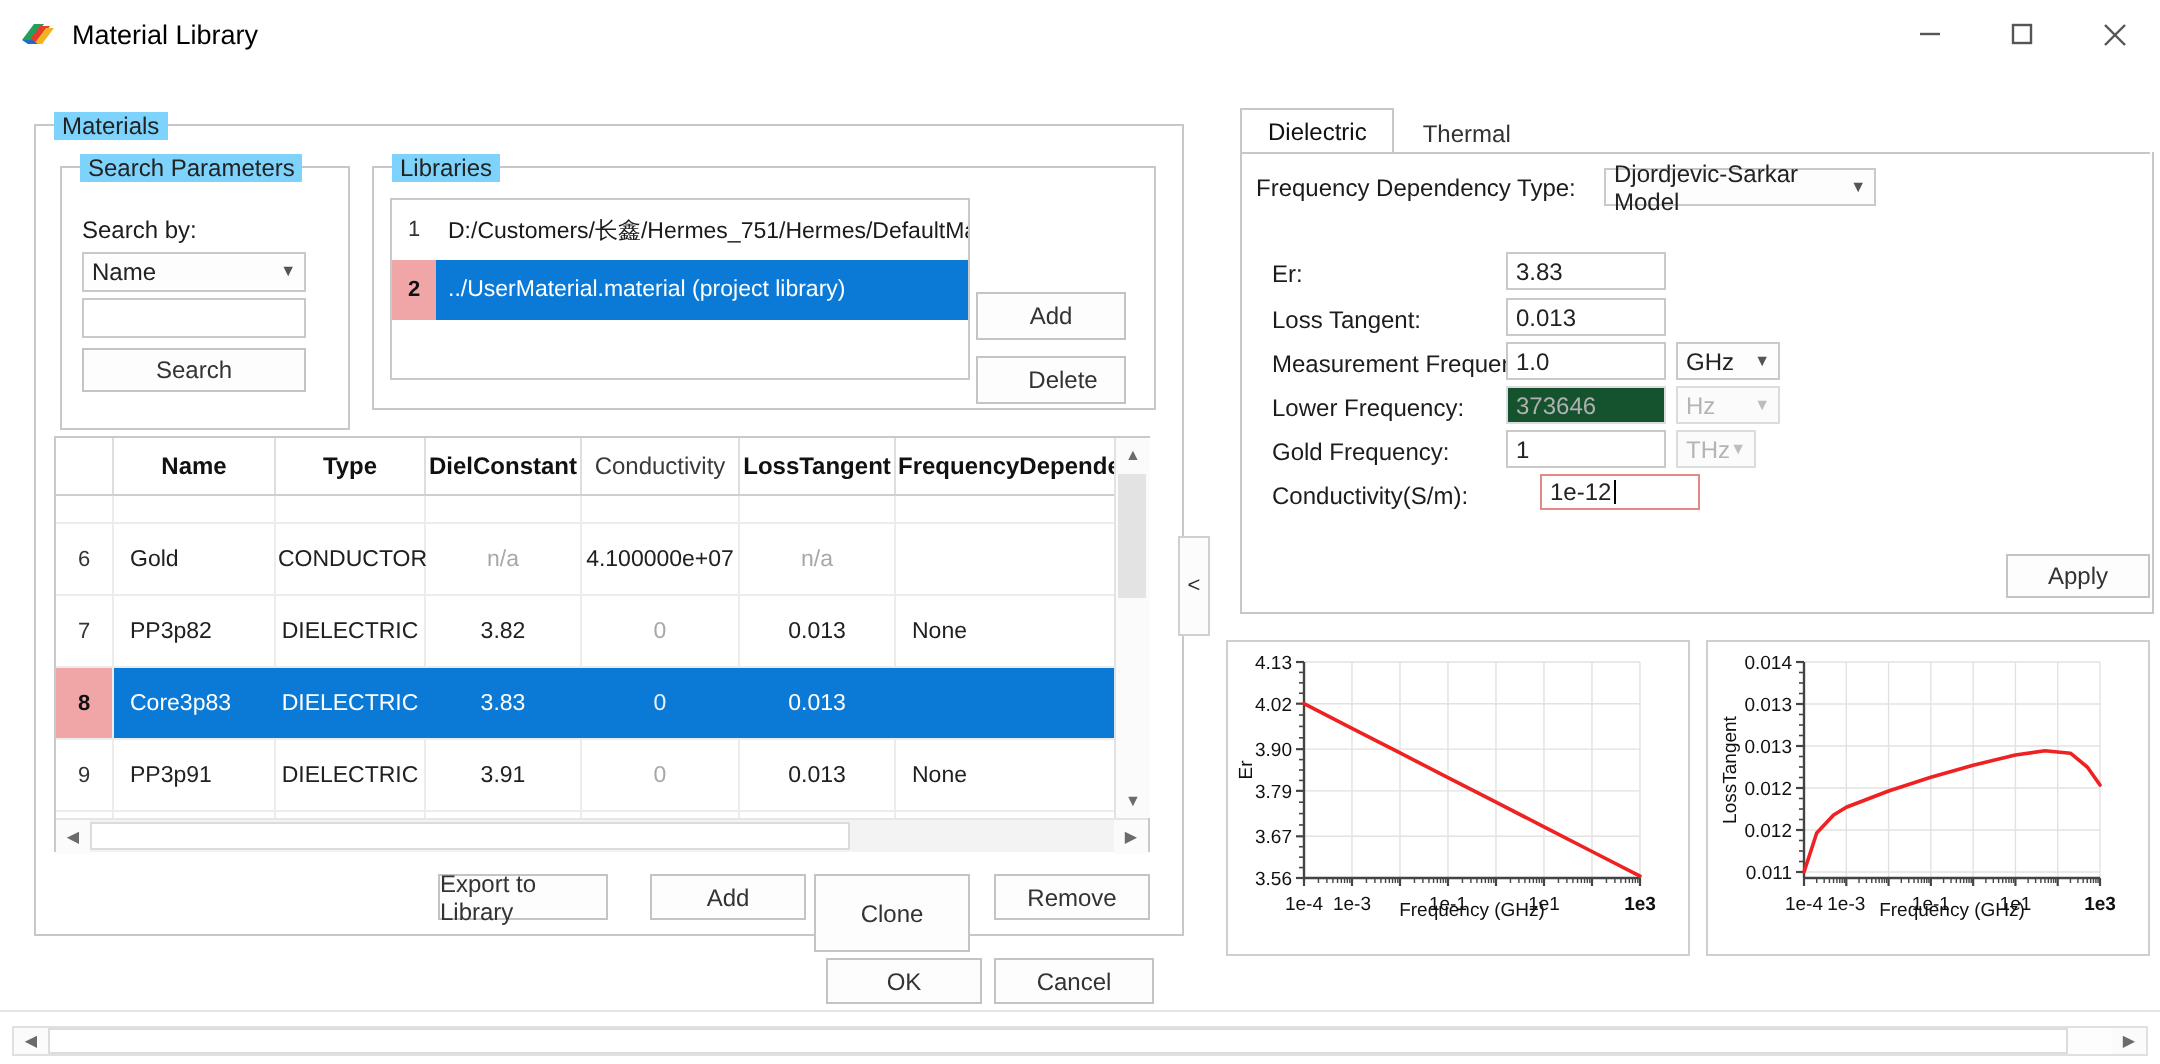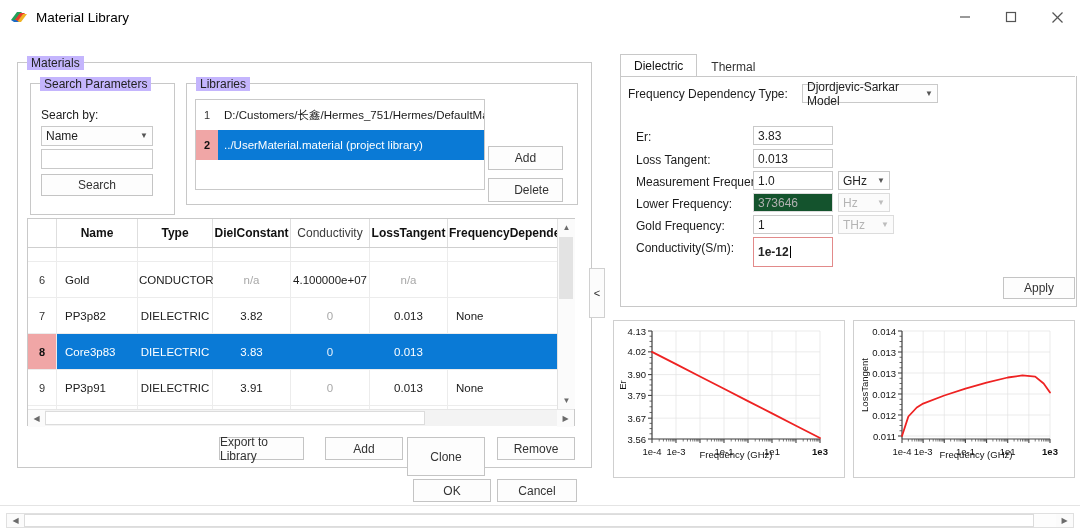--- a/index.html
+++ b/index.html
@@ -14,21 +14,21 @@
   }
   
   .titlebar{height:34px;display:flex;align-items:center;padding:0 0 0 10px;}
   .title-icon{width:18px;height:16px;position:relative;margin-right:8px;}
   .title-text{font-size:13.5px;color:#000;}
   .winbtns{margin-left:auto;display:flex;height:34px;}
   .winbtn{width:46px;height:34px;display:flex;align-items:center;justify-content:center;color:#444;font-size:13px;}
   .winbtn svg{display:block;}
   
   .groupbox{position:absolute;border:1px solid #c8c8c8;}
-  .grouplabel{position:absolute;top:-7px;left:9px;background:#c4b5fd;padding:0 4px;font-size:12px;color:#222;}
+  .grouplabel{position:absolute;top:-7px;left:9px;background:#7dd3fc;padding:0 4px;font-size:12px;color:#222;}
   
   .btn{
     background:#fdfdfd;border:1px solid #c4c4c4;color:#333;
     font-family:"Liberation Sans", sans-serif;font-size:12px;
     display:flex;align-items:center;justify-content:center;
     box-sizing:border-box;
   }
   .field{
     background:#fff;border:1px solid #c9c9c9;box-sizing:border-box;
     display:flex;align-items:center;padding:0 4px;font-size:12px;color:#222;
@@ -314,27 +314,27 @@
 </div>
 <div class="combo disabled" style="position:absolute;left:838px;top:193px;width:52px;height:19px;">
   <span>Hz</span>
   <span class="arrow">▼</span>
 </div>
 
 <div class="label" style="position:absolute;left:636px;top:219px;">Gold Frequency:</div>
 <div class="field" style="position:absolute;left:753px;top:215px;width:80px;height:19px;">
   <span>1</span>
 </div>
-<div class="combo disabled" style="position:absolute;left:838px;top:215px;width:56px;height:19px;">
+<div class="combo disabled" style="position:absolute;left:838px;top:215px;width:40px;height:19px;">
   <span>THz</span>
   <span class="arrow">▼</span>
 </div>
 
 <div class="label" style="position:absolute;left:636px;top:241px;">Conductivity(S/m):</div>
-<div class="field focused" style="position:absolute;left:753px;top:237px;width:80px;height:30px;font-weight:bold;">
+<div class="field focused" style="position:absolute;left:770px;top:237px;width:80px;height:18px;">
   <span>1e-12</span>
     <span class="caret"></span>
 </div>
 
 <div class="btn" style="position:absolute;left:1003px;top:277px;width:72px;height:22px;">
   <span>Apply</span>
 </div>
 
 <div class="chartbox" style="left:613px;top:320px;width:232px;height:158px;">
   <svg id="chart0" width="230" height="156" viewBox="0 0 230 156">

